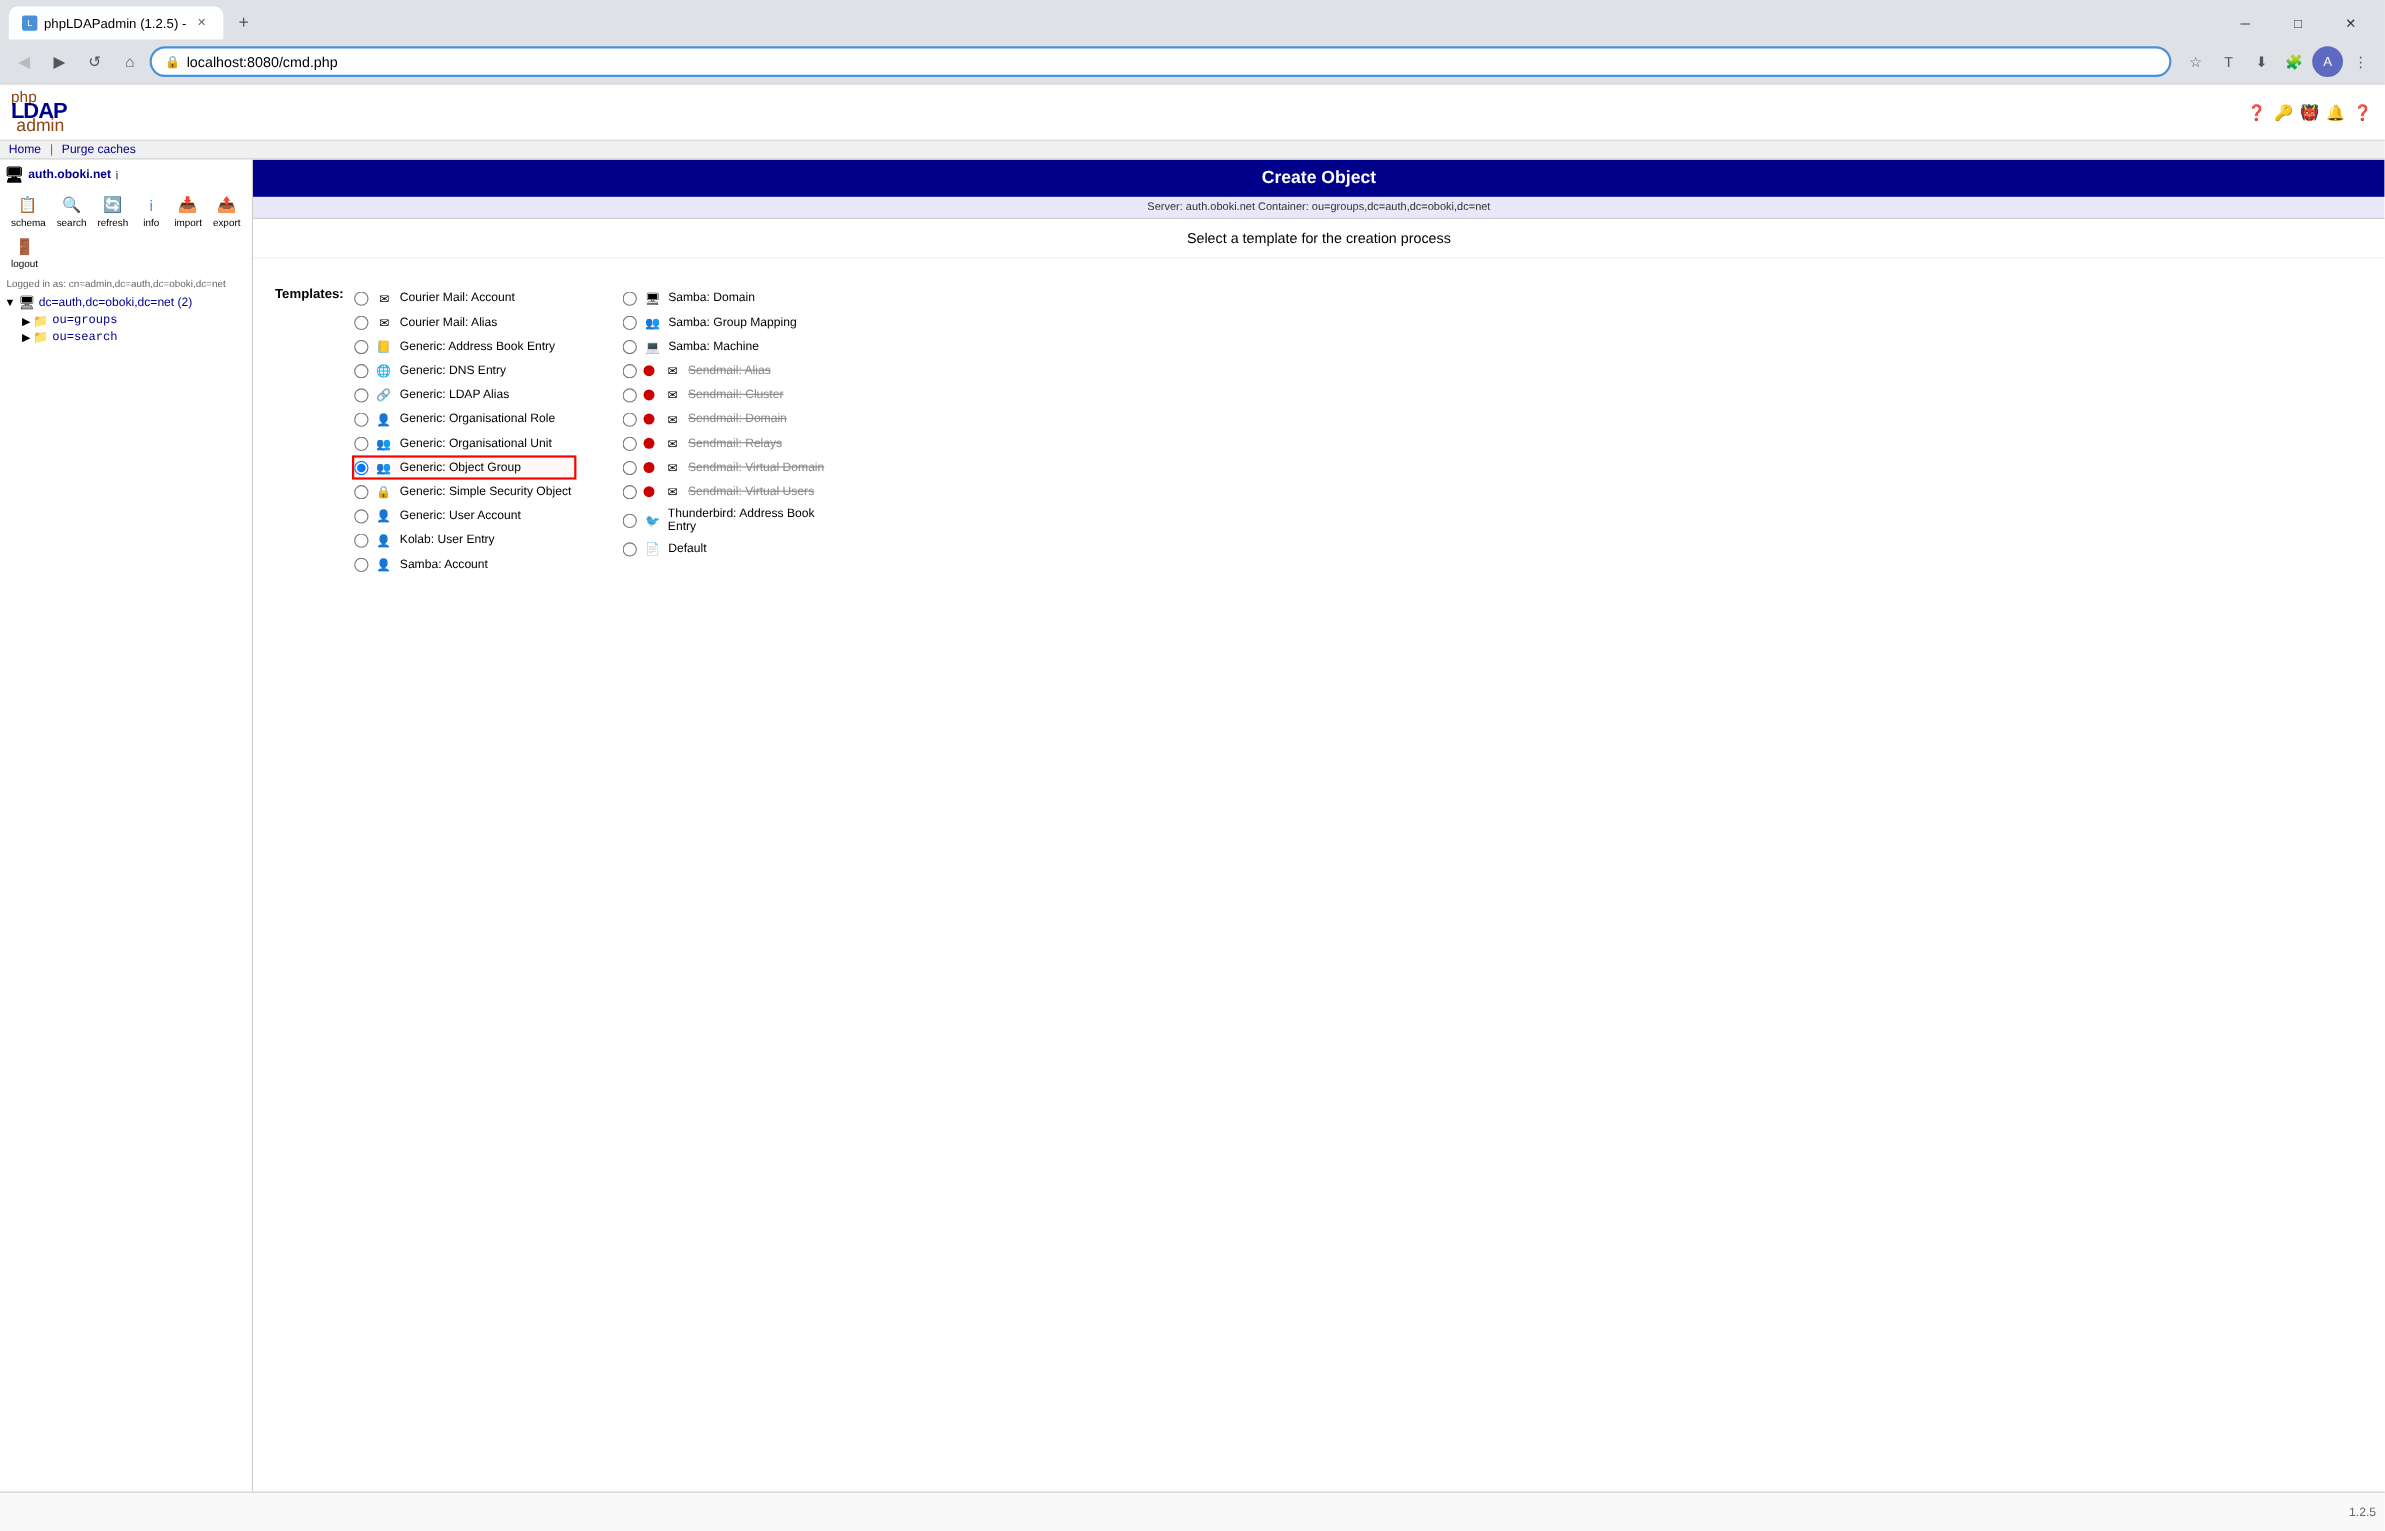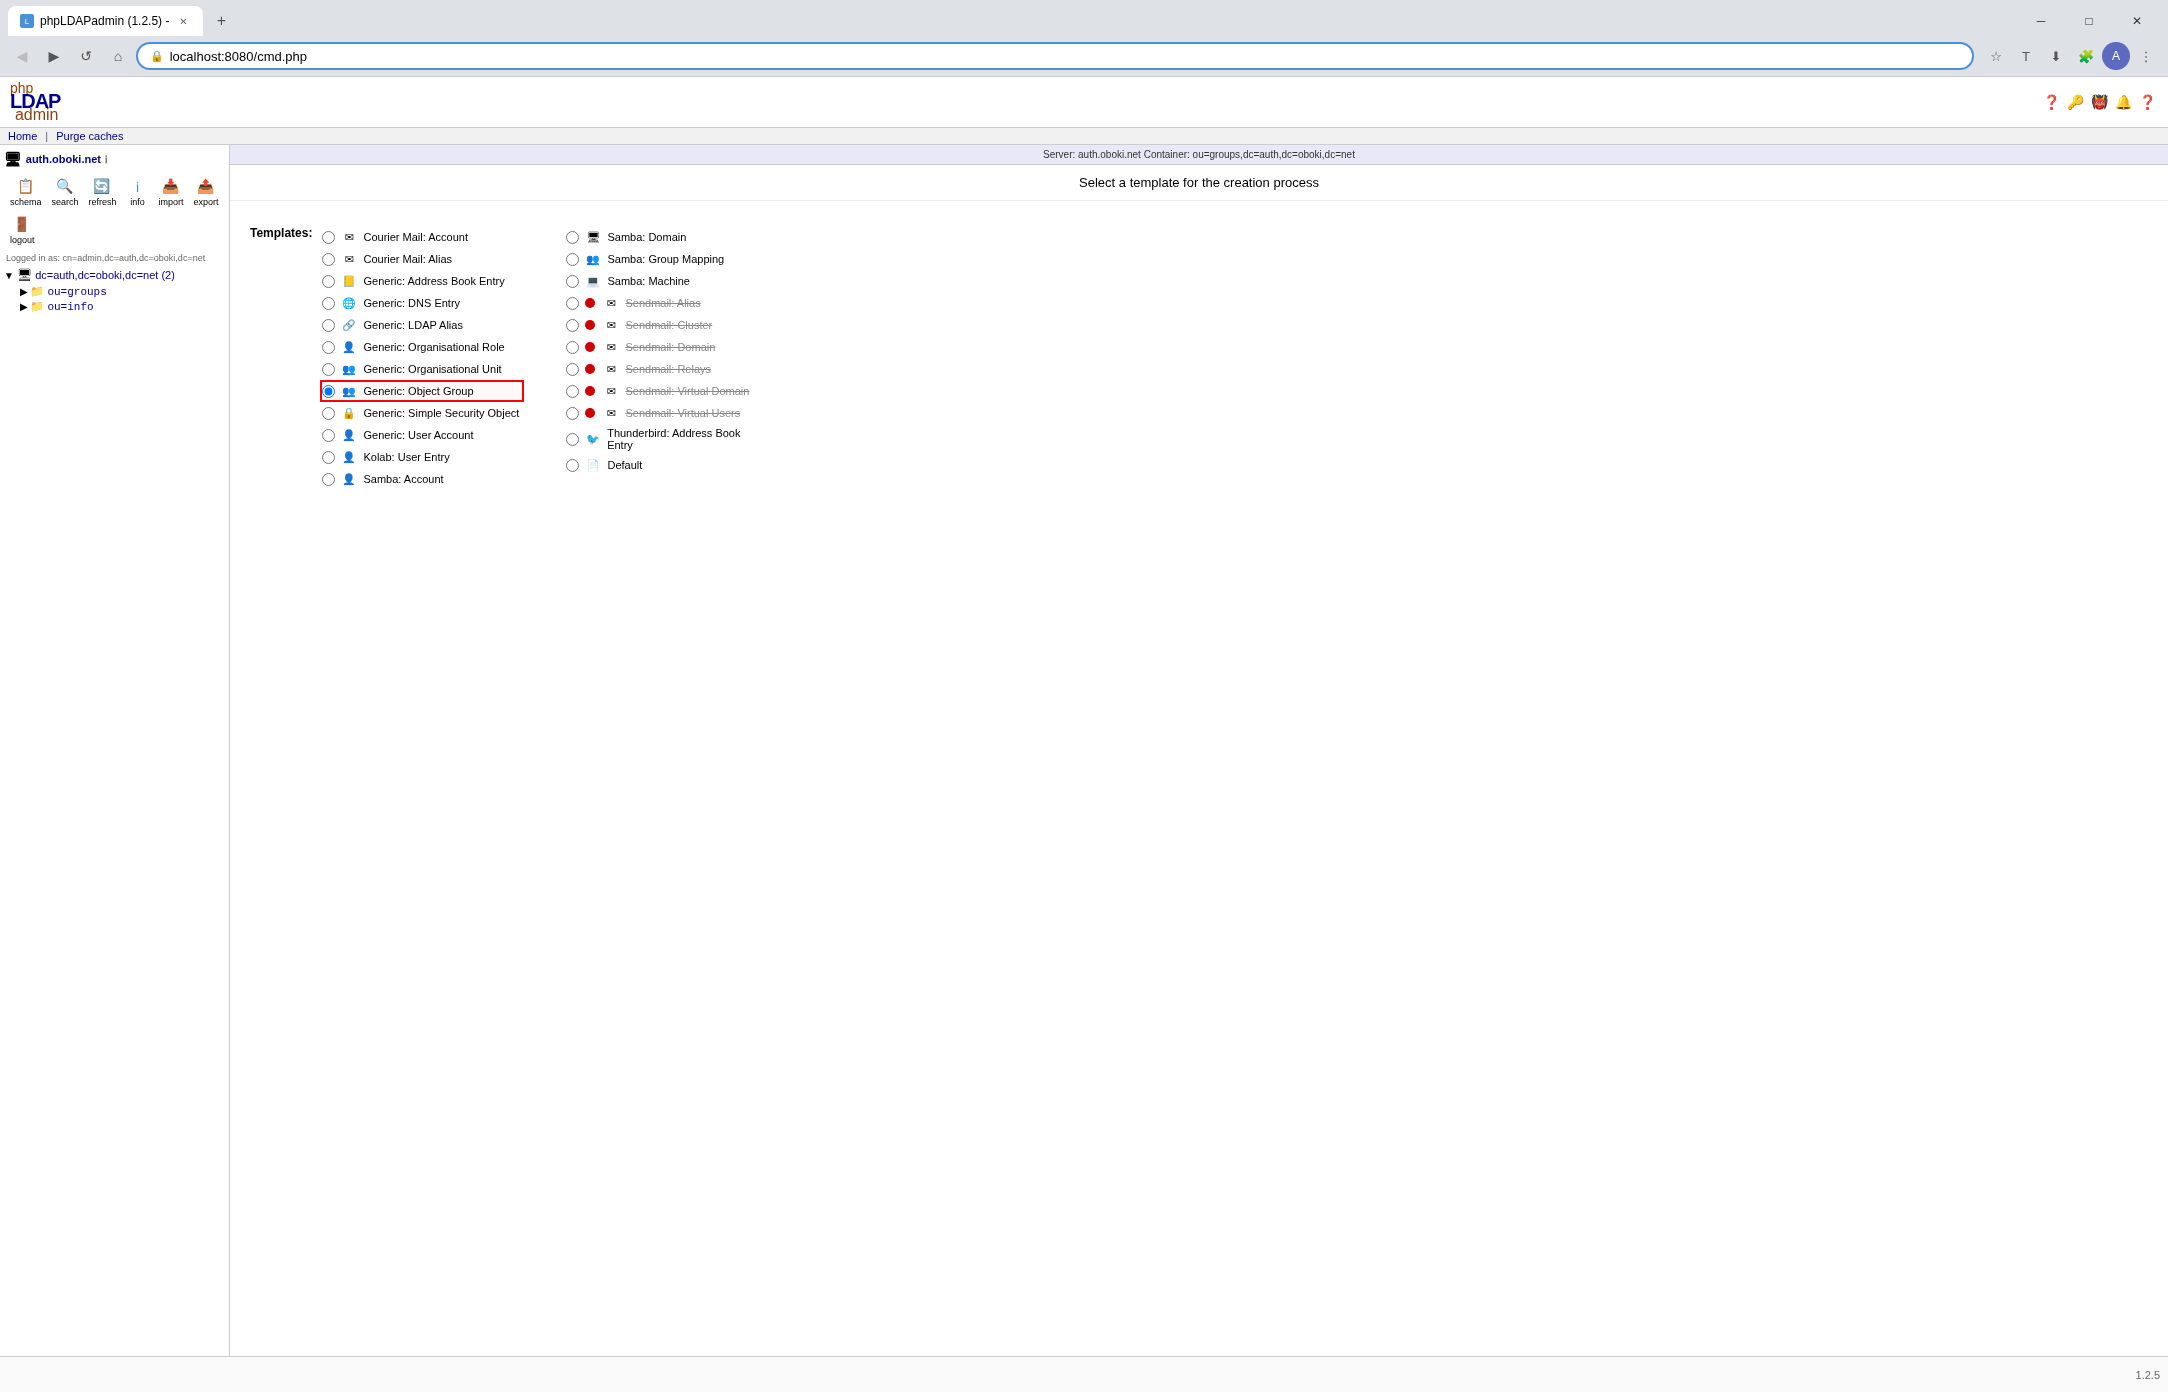--- a/index.html
+++ b/index.html
@@ -461,27 +461,30 @@
         </div>
         <div class="tree-children">
           <div class="tree-child">
             <span class="tree-toggle">▶</span>
             <span class="tree-child-icon">📁</span>
             <span class="tree-child-label">ou=groups</span>
           </div>
           <div class="tree-child">
             <span class="tree-toggle">▶</span>
             <span class="tree-child-icon">📁</span>
-            <span class="tree-child-label">ou=info</span>
+            <span class="tree-child-label">ou=search</span>
           </div>
         </div>
       </div>
     </div>
 
     <div class="content-area">
+      <div class="create-object-header">
+        <span>Create Object</span>
+      </div>
       <div class="create-object-subheader">
         <span>Server: auth.oboki.net   Container: ou=groups,dc=auth,dc=oboki,dc=net</span>
       </div>
       <div class="create-object-title">
         <span>Select a template for the creation process</span>
       </div>
 
       <div class="templates-section">
         <div style="display:flex; align-items:flex-start; gap:8px;margin-top:13px;">
           <span class="templates-label">Templates:</span>

